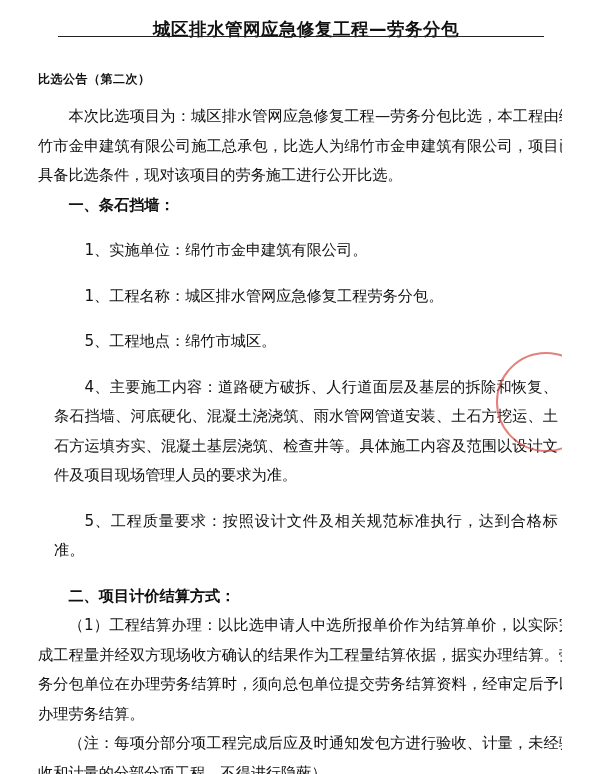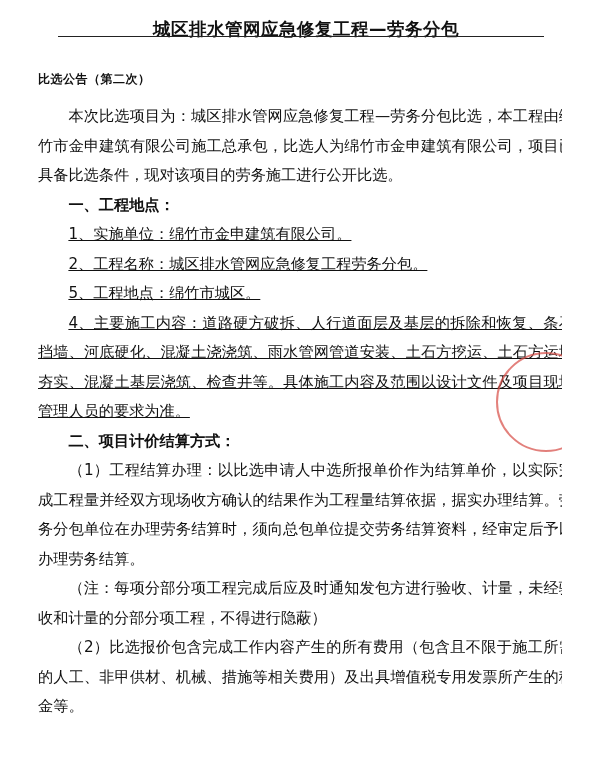--- a/index.html
+++ b/index.html
@@ -56,23 +56,22 @@
   .p {
     margin: 0;
     text-indent: 2em;
   }
   .heading {
     margin: 0;
     text-indent: 2em;
     font-weight: bold;
   }
   .item {
-    margin: 0;
+    margin: 16px;
     text-indent: 2em;
-    text-decoration: underline;
   }
   .u {
     text-decoration: underline;
   }
   .stamp {
     position: absolute;
     right: 6px;
     top: 352px;
     width: 96px;
     height: 96px;
@@ -109,25 +108,26 @@
 <body>
 
 <div class="page">
 
   <div class="title">城区排水管网应急修复工程—劳务分包</div>
   <div class="title-rule"></div>
   <div class="subtitle">比选公告（第二次）</div>
 
   <div class="body">
     <p class="p">本次比选项目为：城区排水管网应急修复工程—劳务分包比选，本工程由绵竹市金申建筑有限公司施工总承包，比选人为绵竹市金申建筑有限公司，项目已具备比选条件，现对该项目的劳务施工进行公开比选。</p>
-    <p class="heading">一、工程地点：</p>
+    <p class="heading">一、条石挡墙：</p>
     <p class="item">1、实施单位：绵竹市金申建筑有限公司。</p>
-    <p class="item">2、工程名称：城区排水管网应急修复工程劳务分包。</p>
+    <p class="item">1、工程名称：城区排水管网应急修复工程劳务分包。</p>
     <p class="item">5、工程地点：绵竹市城区。</p>
     <p class="item">4、主要施工内容：道路硬方破拆、人行道面层及基层的拆除和恢复、条石挡墙、河底硬化、混凝土浇浇筑、雨水管网管道安装、土石方挖运、土石方运填夯实、混凝土基层浇筑、检查井等。具体施工内容及范围以设计文件及项目现场管理人员的要求为准。</p>
+    <p class="item">5、工程质量要求：按照设计文件及相关规范标准执行，达到合格标准。</p>
     <p class="heading">二、项目计价结算方式：</p>
     <p class="p">（1）工程结算办理：以比选申请人中选所报单价作为结算单价，以实际完成工程量并经双方现场收方确认的结果作为工程量结算依据，据实办理结算。劳务分包单位在办理劳务结算时，须向总包单位提交劳务结算资料，经审定后予以办理劳务结算。</p>
     <p class="p">（注：每项分部分项工程完成后应及时通知发包方进行验收、计量，未经验收和计量的分部分项工程，不得进行隐蔽）</p>
     <p class="p">（2）比选报价包含完成工作内容产生的所有费用（包含且不限于施工所需的人工、非甲供材、机械、措施等相关费用）及出具增值税专用发票所产生的税金等。</p>
   </div>
 
   <div class="stamp">
     <div class="stamp-text">绵竹市金申建</div>
   </div>
   <div class="stamp-clip"></div>

